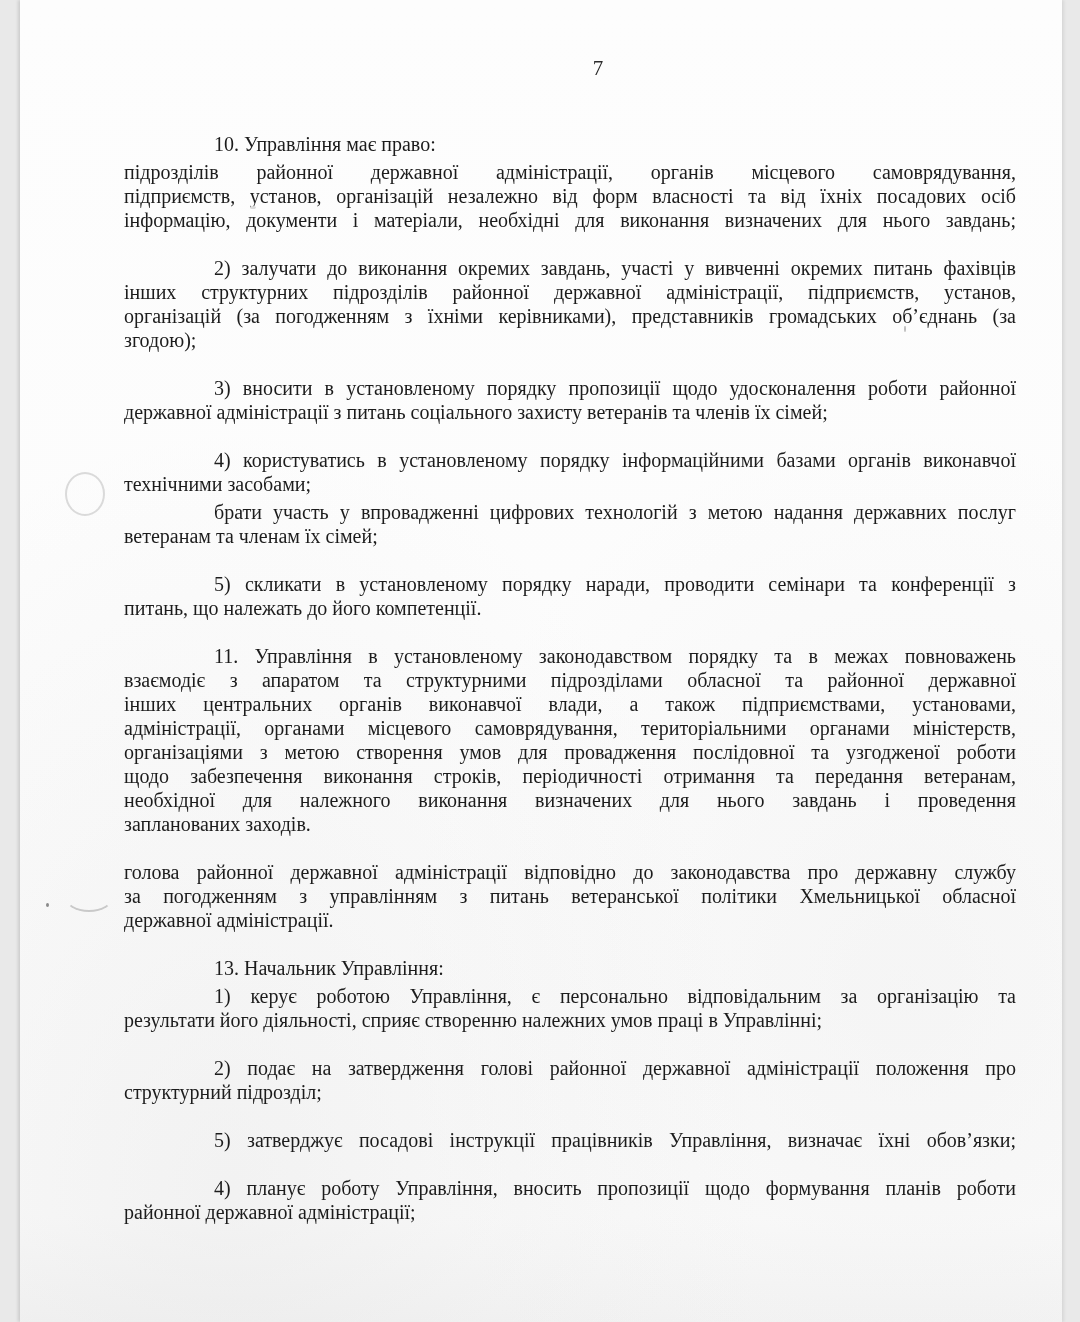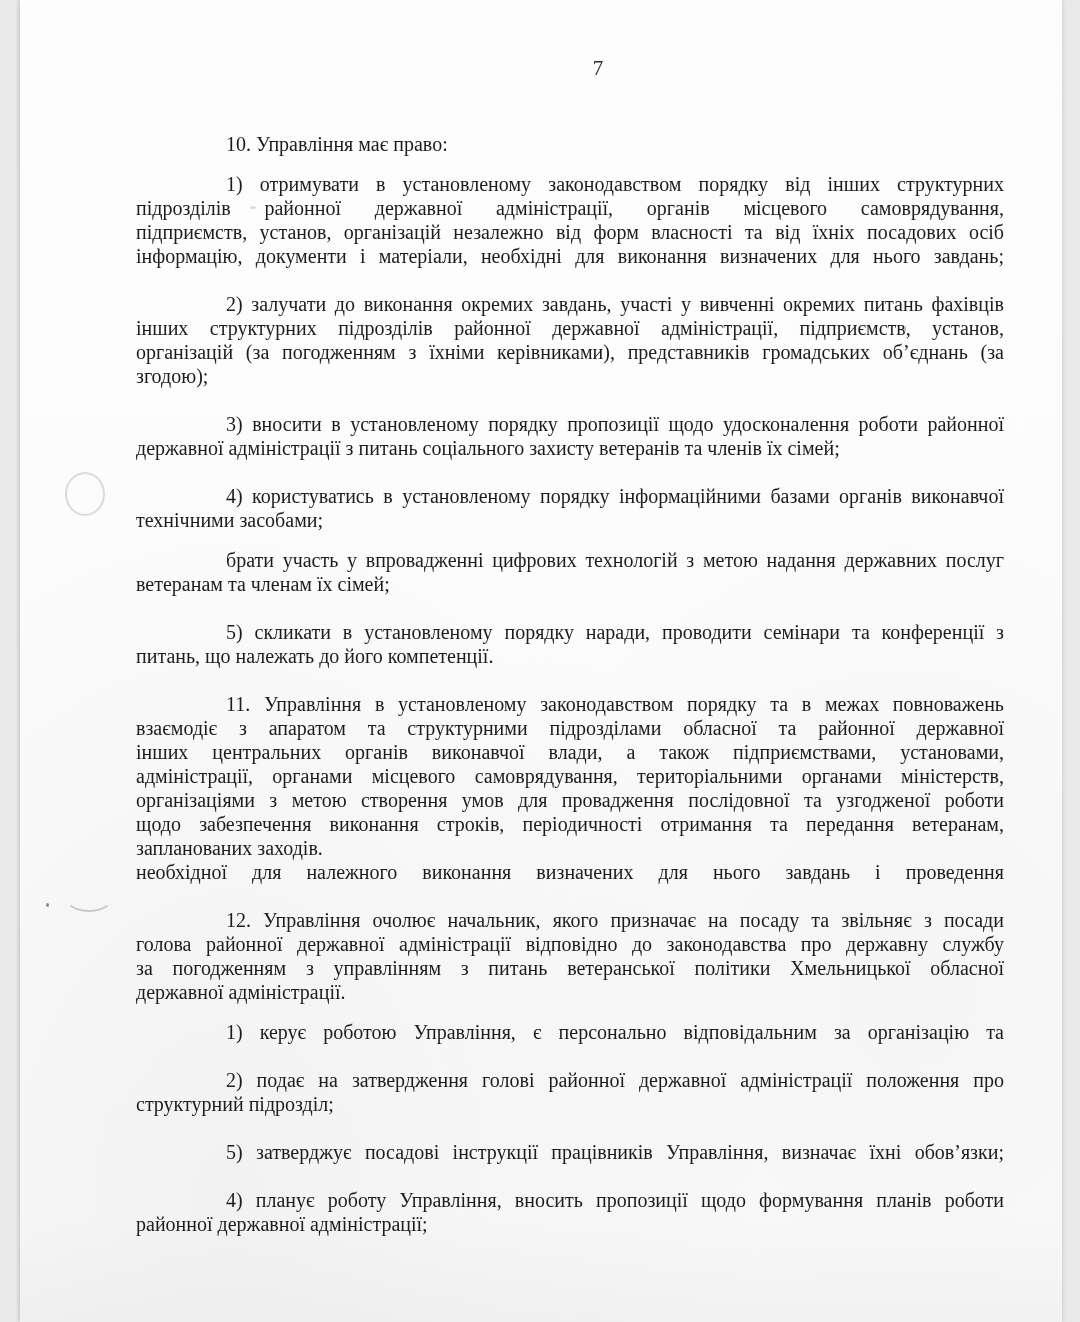--- a/index.html
+++ b/index.html
@@ -38,21 +38,21 @@
   }
   .textblock {
     position: absolute;
     left: 100px;
     top: 108px;
     width: 900px;
     font-size: 20px;
     line-height: 24px;
     color: #1c1c1c;
   }
-  .para { margin: 16px; }
+  .para { margin: 4px; }
   .para.gap { margin-top: 24px; }
   .line {
     height: 24px;
     overflow: hidden;
     text-align: justify;
     text-align-last: justify;
     white-space: normal;
   }
   .line.first { text-indent: 90px; }
   .line.short {
@@ -112,21 +112,20 @@
 <body>
 
 <div class="page">
   <div class="page-number">7</div>
 
   <div class="textblock" id="textblock">
       <div class="para gap">
         <div class="line first short">10. Управління має право:</div>
       </div>
       <div class="para">
-        <div class="line first">1) отримувати в установленому законодавством порядку від інших структурних</div>
         <div class="line">підрозділів районної державної адміністрації, органів місцевого самоврядування,</div>
         <div class="line">підприємств, установ, організацій незалежно від форм власності та від їхніх посадових осіб</div>
         <div class="line">інформацію, документи і матеріали, необхідні для виконання визначених для нього завдань;</div>
       </div>
       <div class="para gap">
         <div class="line first">2) залучати до виконання окремих завдань, участі у вивченні окремих питань фахівців</div>
         <div class="line">інших структурних підрозділів районної державної адміністрації, підприємств, установ,</div>
         <div class="line">організацій (за погодженням з їхніми керівниками), представників громадських об’єднань (за</div>
         <div class="line short">згодою);</div>
       </div>
@@ -146,31 +145,34 @@
         <div class="line first">5) скликати в установленому порядку наради, проводити семінари та конференції з</div>
         <div class="line short">питань, що належать до його компетенції.</div>
       </div>
       <div class="para gap">
         <div class="line first">11. Управління в установленому законодавством порядку та в межах повноважень</div>
         <div class="line">взаємодіє з апаратом та структурними підрозділами обласної та районної державної</div>
         <div class="line">інших центральних органів виконавчої влади, а також підприємствами, установами,</div>
         <div class="line">адміністрації, органами місцевого самоврядування, територіальними органами міністерств,</div>
         <div class="line">організаціями з метою створення умов для провадження послідовної та узгодженої роботи</div>
         <div class="line">щодо забезпечення виконання строків, періодичності отримання та передання ветеранам,</div>
+        <div class="line">необхідної для належного виконання визначених для нього завдань і проведення</div>
         <div class="line short">запланованих заходів.</div>
-        <div class="line">необхідної для належного виконання визначених для нього завдань і проведення</div>
       </div>
       <div class="para gap">
-        <div class="line first">12. Управління очолює начальник, якого призначає на посаду та звільняє з посади</div>
         <div class="line">голова районної державної адміністрації відповідно до законодавства про державну службу</div>
         <div class="line">за погодженням з управлінням з питань ветеранської політики Хмельницької обласної</div>
         <div class="line short">державної адміністрації.</div>
       </div>
+      <div class="para gap">
+        <div class="line first short">13. Начальник Управління:</div>
+      </div>
       <div class="para">
         <div class="line first">1) керує роботою Управління, є персонально відповідальним за організацію та</div>
+        <div class="line short">результати його діяльності, сприяє створенню належних умов праці в Управлінні;</div>
       </div>
       <div class="para gap">
         <div class="line first">2) подає на затвердження голові районної державної адміністрації положення про</div>
         <div class="line short">структурний підрозділ;</div>
       </div>
       <div class="para gap">
         <div class="line first">5) затверджує посадові інструкції працівників Управління, визначає їхні обов’язки;</div>
       </div>
       <div class="para gap">
         <div class="line first">4) планує роботу Управління, вносить пропозиції щодо формування планів роботи</div>

